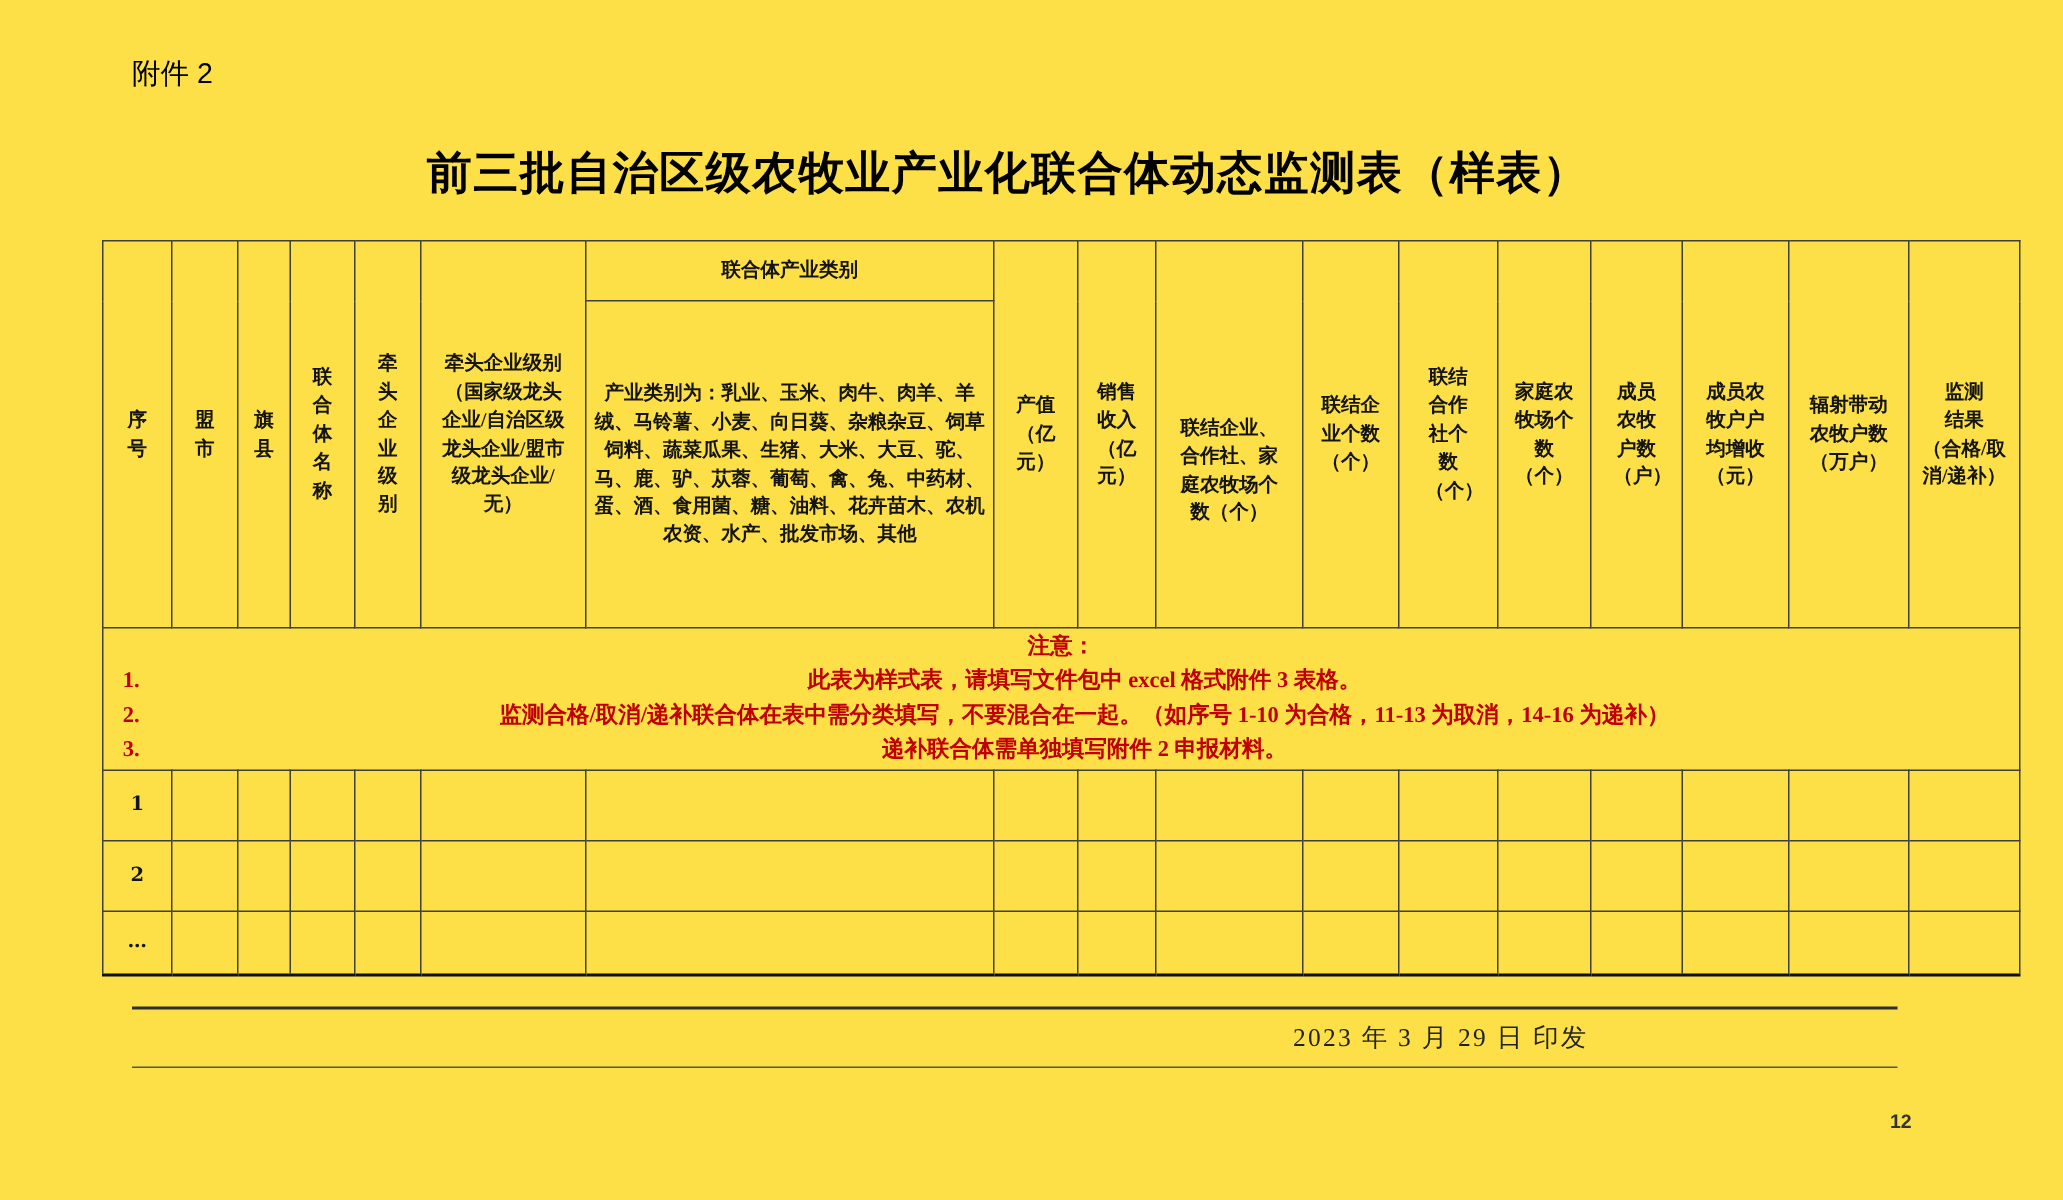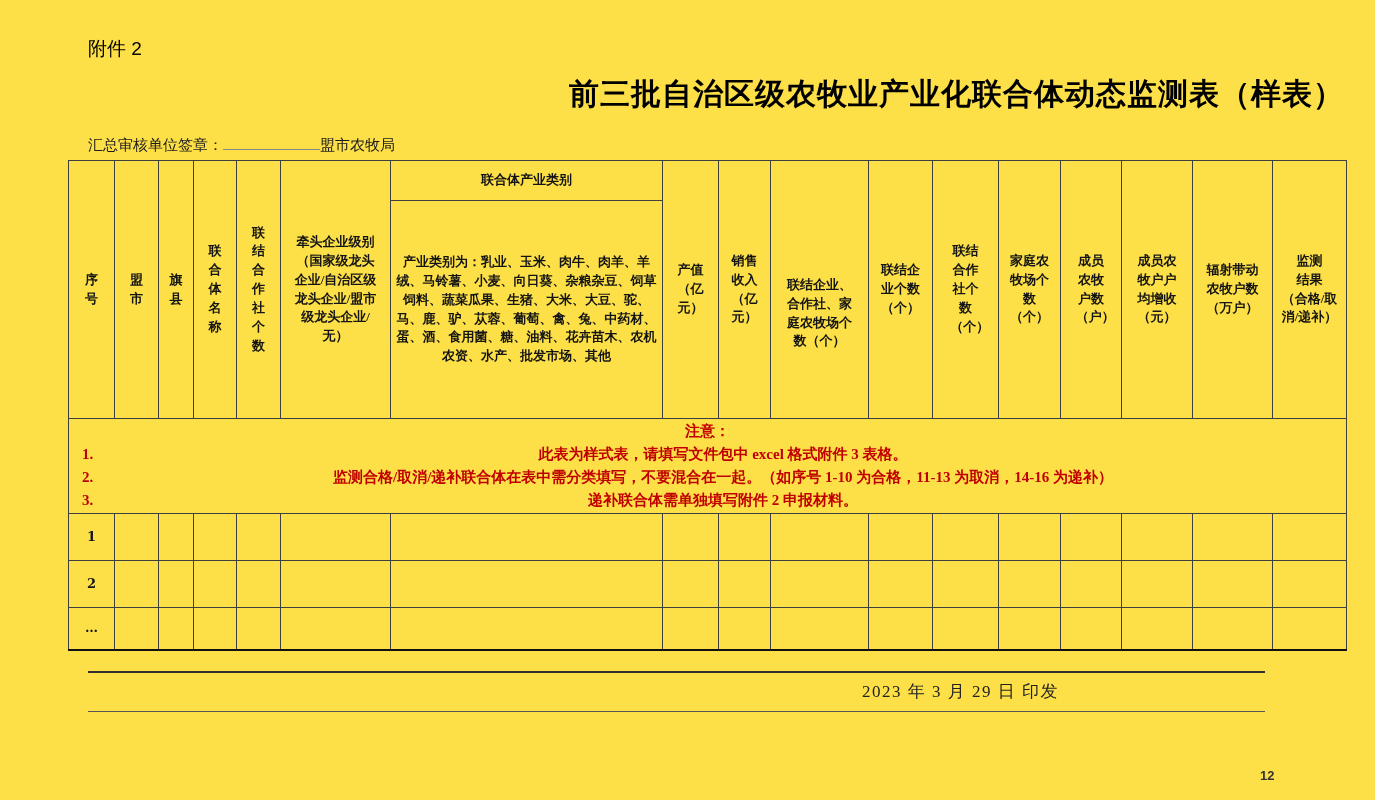--- a/index.html
+++ b/index.html
@@ -2,21 +2,21 @@
 <html><head>
 <meta charset="utf-8">
 <style>
   html,body{margin:0;padding:0;background:#fff;}
   .page{position:relative;width:1375px;height:800px;background:#fde047;overflow:hidden;
         font-family:"Liberation Serif", serif;color:#111;}
 
   .attachment{position:absolute;left:88px;top:36px;font-size:19px;
               font-family:"Liberation Sans", sans-serif;font-weight:500;color:#000;}
 
-  .doc-title{position:absolute;left:0;top:74px;width:1344px;margin:0;text-align:right;
+  .doc-title{position:absolute;left:0;top:95px;width:1344px;margin:0;text-align:center;
              font-size:30px;font-weight:bold;letter-spacing:1px;color:#000;
              font-family:Liberation Serif, serif;}
 
   .sig-line{position:absolute;left:88px;top:136px;font-size:15px;color:#1a1a1a;}
   .sig-blank{display:inline-block;width:97px;height:4px;border-bottom:1.5px solid #8a8a8a;}
 
   table.monitor{position:absolute;left:68px;top:160px;width:1278px;
                 border-collapse:collapse;table-layout:fixed;}
   table.monitor td{border:1px solid #3f3f3f;padding:1px;text-align:center;vertical-align:middle;
                    font-size:13px;font-weight:600;color:#141414;overflow:hidden;
@@ -50,35 +50,32 @@
               font-family:"DejaVu Serif", serif;}
 
   .footer-line-top{position:absolute;left:88px;top:671px;width:1177px;height:0;
                    border-top:2px solid #2f2f2f;}
   .footer-line-bottom{position:absolute;left:88px;top:711px;width:1177px;height:0;
                       border-top:1.5px solid #555;}
   .footer-issuer{position:absolute;left:92px;top:680px;font-size:17px;letter-spacing:10px;
                  color:#222;}
   .footer-date{position:absolute;left:862px;top:680px;font-size:17px;letter-spacing:1.5px;
                color:#222;text-align:right;}
-  .page-number{position:absolute;left:1260px;top:768px;font-size:13px;font-weight:bold;
+  .page-number{position:absolute;left:1260px;top:740px;font-size:13px;font-weight:bold;
                color:#333;font-family:"Liberation Sans", sans-serif;}
 </style>
 </head>
 <body>
 
 <div class="page">
 
   <div class="attachment">附件 2</div>
 
   <h1 class="doc-title">前三批自治区级农牧业产业化联合体动态监测表（样表）</h1>
 
-  <div class="sig-line">
-    <span>汇总审核单位签章：</span><span class="sig-blank"></span><span>盟市农牧局</span>
-  </div>
 
   <table class="monitor">
     <colgroup>
       <col style="width:46px">
         <col style="width:44px">
         <col style="width:35px">
       <col style="width:43px">
         <col style="width:44px">
         <col style="width:110px">
       <col style="width:272px">
@@ -93,21 +90,21 @@
       <col style="width:80px">
         <col style="width:74px">
     </colgroup>
 
     <tbody>
         <tr class="tr-group">
       <td rowspan="2"><span class="hw w1">序号</span></td>
       <td rowspan="2"><span class="hw w1">盟市</span></td>
       <td rowspan="2"><span class="hw w1">旗县</span></td>
       <td rowspan="2"><span class="hw w1">联合体名称</span></td>
-      <td rowspan="2"><span class="hw w1">联结合作社个数</span></td>
+      <td rowspan="2"><span class="hw w1">牵头企业级别</span></td>
       <td rowspan="2"><span class="hw w6">牵头企业级别（国家级龙头企业/自治区级龙头企业/盟市级龙头企业/无）</span></td>
       <td><span>联合体产业类别</span></td>
       <td rowspan="2"><span class="hw w2">产值（亿元）</span></td>
       <td rowspan="2"><span class="hw w2">销售收入（亿元）</span></td>
       <td rowspan="2"><span class="hw w5">联结企业、合作社、家庭农牧场个数（个）</span></td>
       <td rowspan="2"><span class="hw w3">联结企业个数（个）</span></td>
       <td rowspan="2"><span class="hw w2">联结合作社个数（个）</span></td>
       <td rowspan="2"><span class="hw w3">家庭农牧场个数（个）</span></td>
       <td rowspan="2"><span class="hw w2">成员农牧户数（户）</span></td>
       <td rowspan="2"><span class="hw w3">成员农牧户户均增收（元）</span></td>

